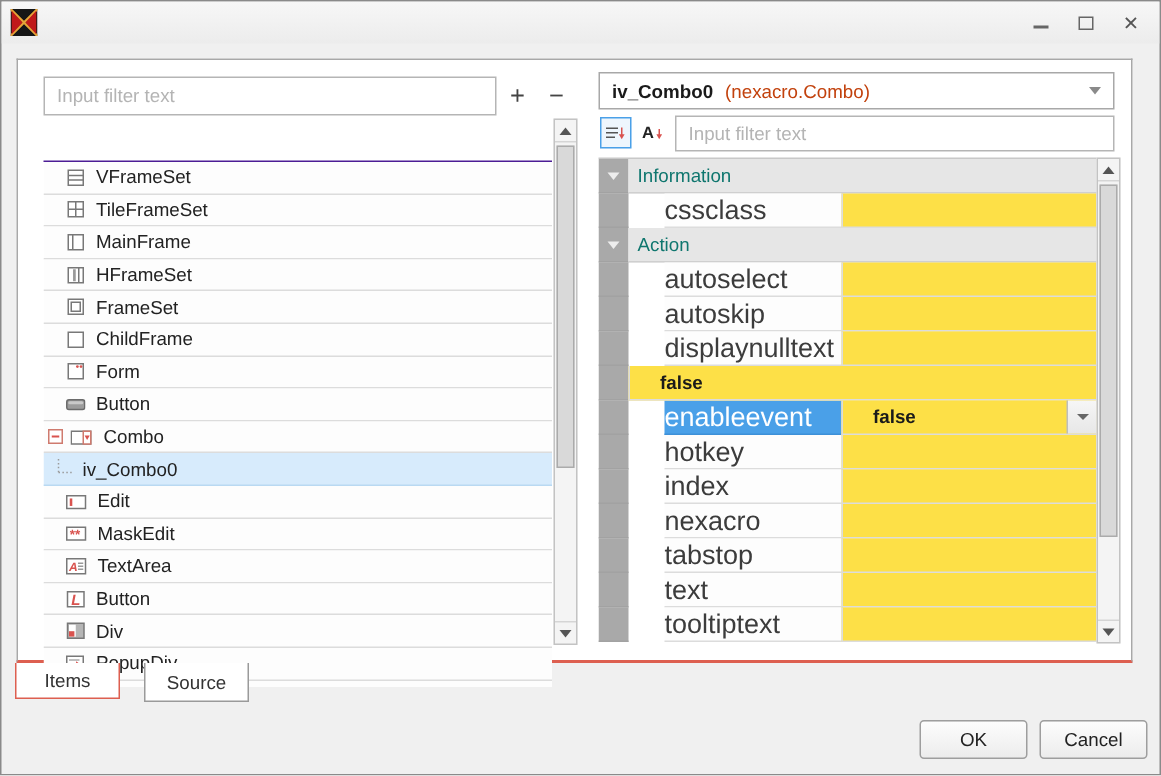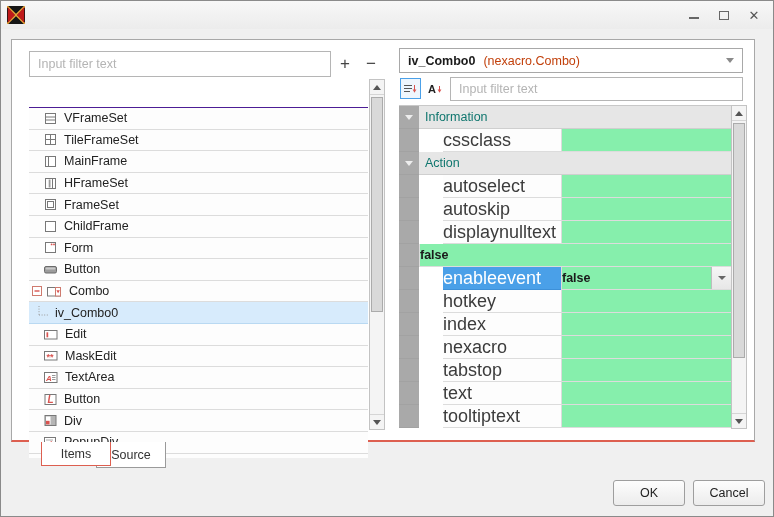--- a/index.html
+++ b/index.html
@@ -63,29 +63,29 @@
   .r-filter { position:absolute; left:438px; top:37px; width:293px; height:24px;
     border:1px solid #b5b5b5; padding:0 8px; font-size:12.5px; color:#333; outline:none; font-family:"Liberation Sans",sans-serif; }
   .r-filter::placeholder { color:#b4b4b4; }
   
   .pgrid { position:absolute; left:387px; top:65px; width:332px; height:324px; border-top:1px solid #c8c8c8; overflow:hidden; }
   .pg-row { height:23px; display:flex; }
   .pg-gutter { width:20px; background:#a9a9a9; border-bottom:1px solid #a2a2a2; display:flex; align-items:center; justify-content:center; }
   .sec-arrow { width:0; height:0; border-left:4px solid transparent; border-right:4px solid transparent; border-top:5px solid #ededed; }
   .pg-section { flex:1; background:#e6e6e6; border-bottom:1px solid #cfcfcf; display:flex; align-items:center; padding-left:6px; color:#0f766e; font-size:12.5px; }
   .pg-name { width:118px; background:#fdfdfd; border-bottom:1px solid #dcdcdc; display:flex; align-items:center; color:#3c3c3c; font-size:18px;margin-left:24px; }
-  .pg-value { flex:1; position:relative; background:#86efac; border-bottom:1px solid #dcdcdc; border-left:1px solid #dcdcdc; display:flex; align-items:center; padding-left:0; font-size:12.5px; color:#1a1a1a; }
+  .pg-value { flex:1; position:relative; background:#fde047; border-bottom:1px solid #dcdcdc; border-left:1px solid #dcdcdc; display:flex; align-items:center; padding-left:20px; font-size:12.5px; color:#1a1a1a; }
   .pg-row.bold .pg-value { font-weight:bold; }
   .pg-row.selected .pg-name { background:#4aa0e8; color:#fff; border-bottom:1px solid #3d90d8; }
   .dd-btn { position:absolute; right:0; top:0; width:20px; height:100%; background:linear-gradient(#f6f6f6,#e7e7e7);
     border-left:1px solid #bdbdbd; display:flex; align-items:center; justify-content:center; }
   .dd-btn .tri-down { border-left-width:4px; border-right-width:4px; border-top:4px solid #666; }
   
   .tab { position:absolute; top:441px; background:#fff; display:flex; align-items:center; justify-content:center; font-size:12.5px; color:#333; }
-  .tab-items { left:40px; width:70px; height:24px; border:1px solid #dd5f50; border-top:none; z-index:2; }
+  .tab-items { left:9px; width:70px; height:24px; border:1px solid #dd5f50; border-top:none; z-index:2; }
   .tab-source { left:95px; width:70px; height:26px; border:1px solid #9a9a9a; border-top:none; }
   
   .footer-btn { position:absolute; top:479px; width:72px; height:26px;
     background:linear-gradient(#fdfdfd,#ececec); border:1px solid #9e9e9e; border-radius:3px;
     font-size:12.5px; color:#222; font-family:"Liberation Sans",sans-serif; }
   .btn-ok { left:612px; } .btn-cancel { left:692px; }
 </style>
 </head>
 <body>
 

